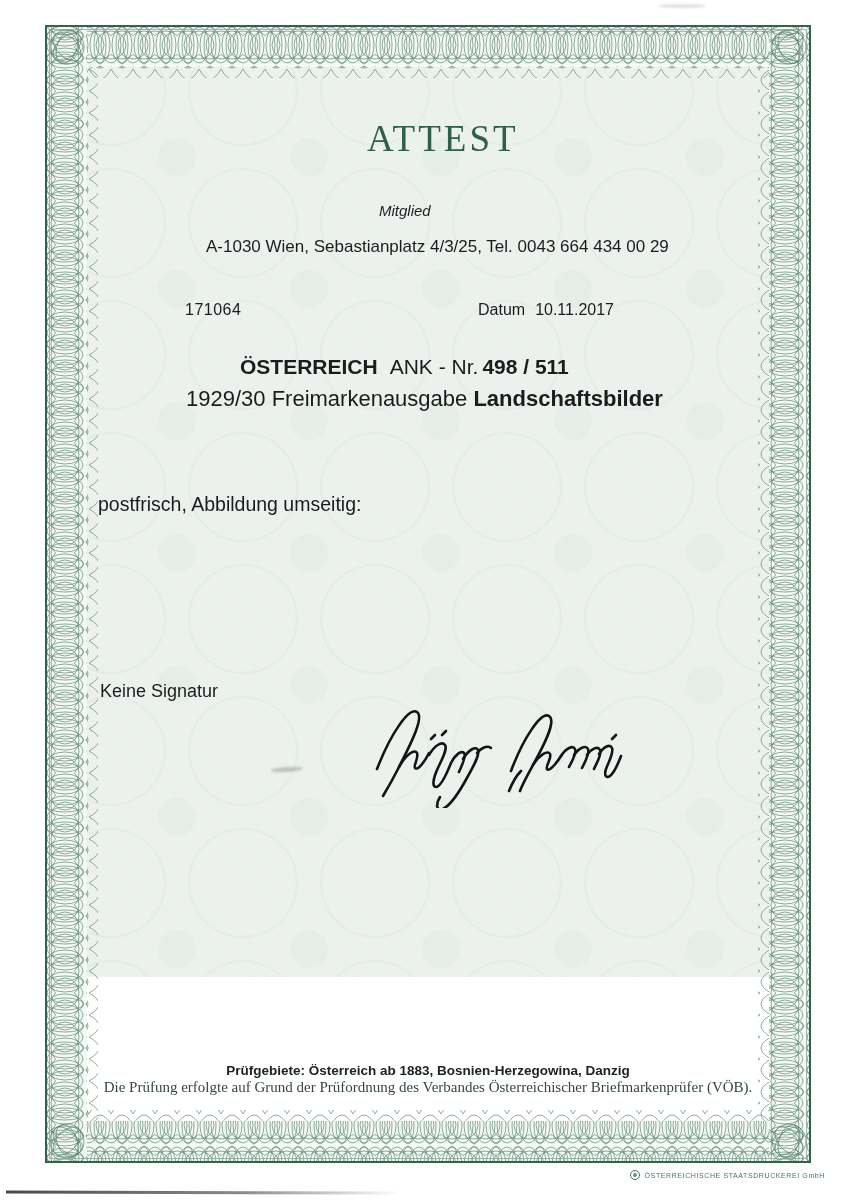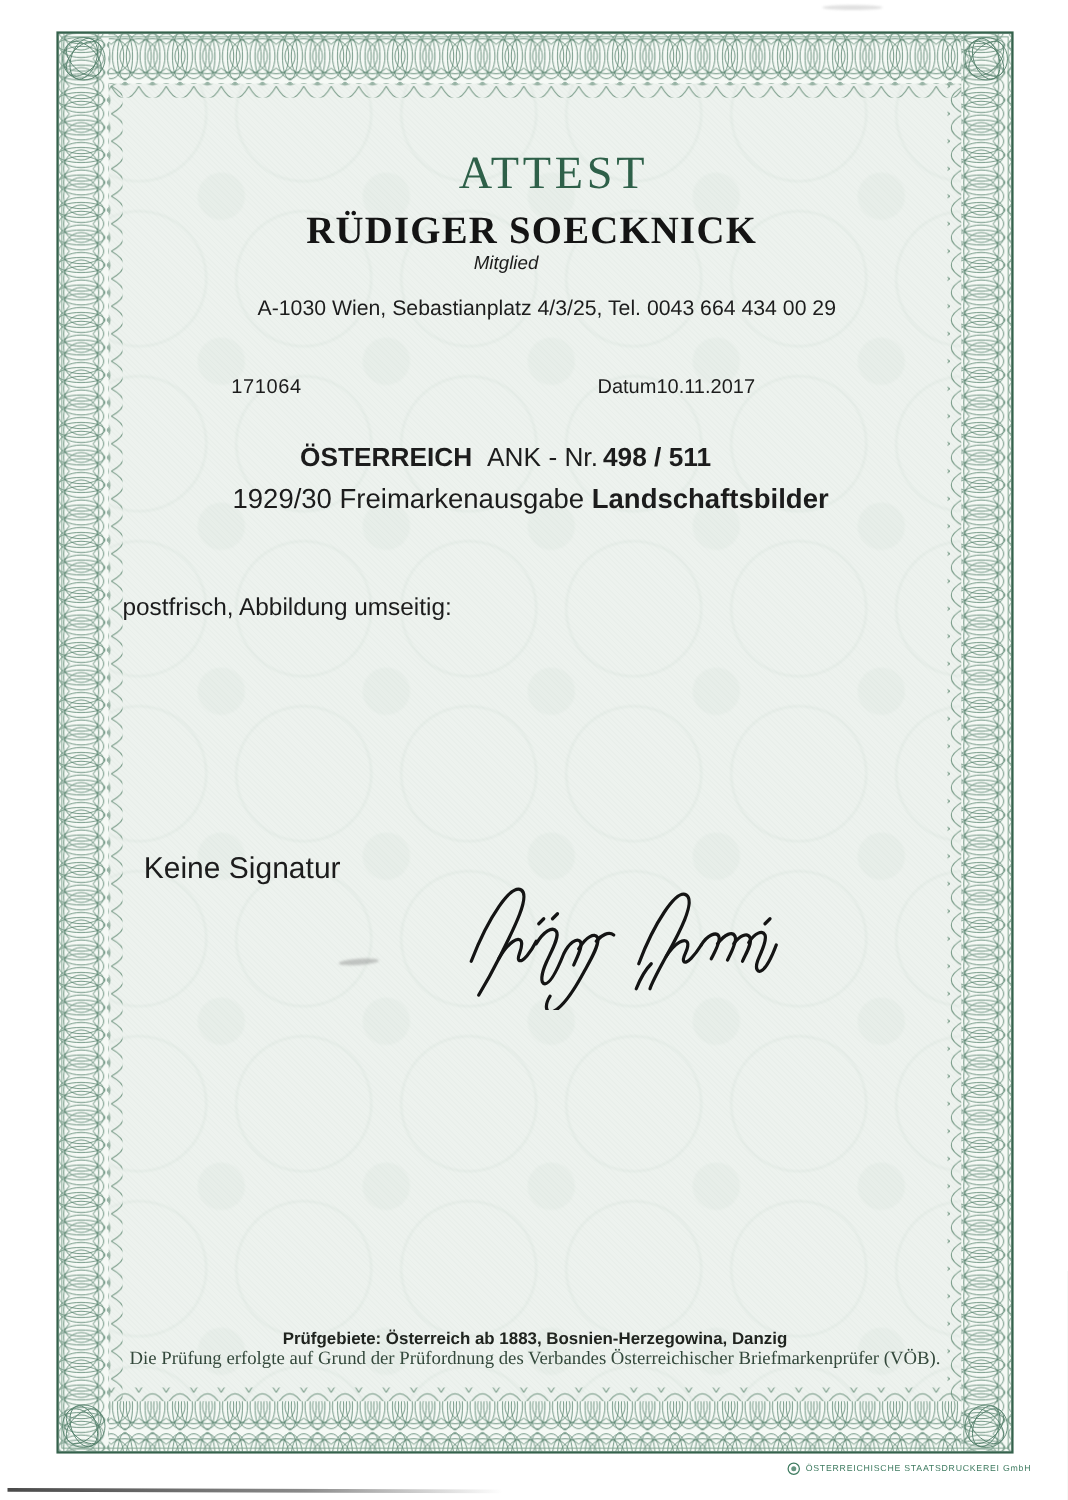--- a/index.html
+++ b/index.html
@@ -2,21 +2,21 @@
 <html><head>
 <meta charset="utf-8">
 <style>
   html,body{margin:0;padding:0;}
   body{
     width:854px;height:1200px;position:relative;background:#ffffff;
     font-family:"Liberation Sans",sans-serif;color:#1c1c1c;overflow:hidden;
   }
   
   .certificate{
-    position:absolute;left:45px;top:25px;width:766px;height:1125px;
+    position:absolute;left:45px;top:25px;width:766px;height:952px;
     background-color:#edf2ee;
     background-image:
       radial-gradient(circle, rgba(125,160,140,0.00) 52px, rgba(125,160,140,0.07) 54px, rgba(125,160,140,0.00) 56px),
       radial-gradient(circle, rgba(125,160,140,0.05) 18px, rgba(125,160,140,0.00) 20px),
       repeating-linear-gradient(45deg, rgba(90,120,105,0.025) 0 1px, transparent 1px 3px);
     background-size:132px 132px, 132px 132px, auto;
     background-position:0 0, 66px 66px, 0 0;
   }
   .guilloche{position:absolute;left:0;top:0;}
   
@@ -27,31 +27,31 @@
   }
   .expert-name{
     left:200px;top:141px;font-family:"Liberation Serif",serif;font-size:31px;
     font-weight:bold;letter-spacing:1px;color:#141414;
   }
   .member{left:334px;top:177px;font-style:italic;font-size:15px;}
   .association{left:186px;top:194px;font-style:italic;font-size:16.5px;}
   .address{left:161px;top:212px;font-size:17px;}
   .cert-number{left:140px;top:276px;font-size:16px;letter-spacing:0.5px;}
   .date-row{left:433px;top:276px;font-size:16px;}
-  .date-row .lbl{margin-right:0;}
+  .date-row .lbl{margin-right:10px;}
   .item-line1{left:195px;top:330px;font-size:21px;}
   .item-line1 .b{font-weight:bold;}
   .item-line1 .catalog-label{margin-left:12px;}
   .item-line1 .catalog-number{margin-left:4px;}
   .item-line2{left:141px;top:361px;font-size:22px;}
   .item-line2 .b{font-weight:bold;}
-  .condition{left:53px;top:450px;font-size:19.5px;}
+  .condition{left:53px;top:468px;font-size:19.5px;}
   .verdict{left:262px;top:509px;font-size:19.5px;font-weight:bold;}
   .remark{left:52px;top:566px;font-size:19.5px;}
-  .sig-note{left:70px;top:656px;font-size:24px;}
+  .sig-note{left:55px;top:656px;font-size:18px;}
   .signature-svg{position:absolute;left:318px;top:678px;}
   .smudge{
     position:absolute;left:226px;top:742px;width:32px;height:5px;border-radius:50%;
     background:rgba(110,110,110,0.35);transform:rotate(-4deg);filter:blur(1px);
   }
   .footer-areas{
     left:0;top:1038px;width:766px;text-align:center;font-size:13.5px;font-weight:600;
     color:#20241f;
   }
   .footer-rules{
@@ -165,21 +165,20 @@
     <rect x="42" y="42" width="682" height="11" fill="url(#scTop)"></rect>
     <rect x="42" y="1085" width="682" height="11" fill="url(#scBot)"></rect>
     <rect x="42" y="42" width="11" height="1054" fill="url(#scL)"></rect>
     <rect x="713" y="42" width="11" height="1054" fill="url(#scR)"></rect>
 
     <rect x="1" y="1" width="764" height="1136" fill="none" stroke="#35624c" stroke-width="2"></rect>
     <rect x="4.5" y="4.5" width="757" height="1129" fill="none" stroke="#7aa28c" stroke-width="0.7"></rect>
   </svg>
 
   <div class="tb title">ATTEST</div>
-  <div class="tb expert-name">RÜDIGER SOECKNICK</div>
   <div class="tb member">Mitglied</div>
   <div class="tb address">A-1030 Wien, Sebastianplatz 4/3/25, Tel. 0043 664 434 00 29</div>
 
   <div class="tb cert-number">171064</div>
   <div class="tb date-row">
     <span class="lbl">Datum</span><span>10.11.2017</span>
   </div>
 
   <div class="tb item-line1">
     <span class="b">ÖSTERREICH</span><span class="catalog-label">ANK - Nr.</span><span class="b catalog-number">498 / 511</span>

